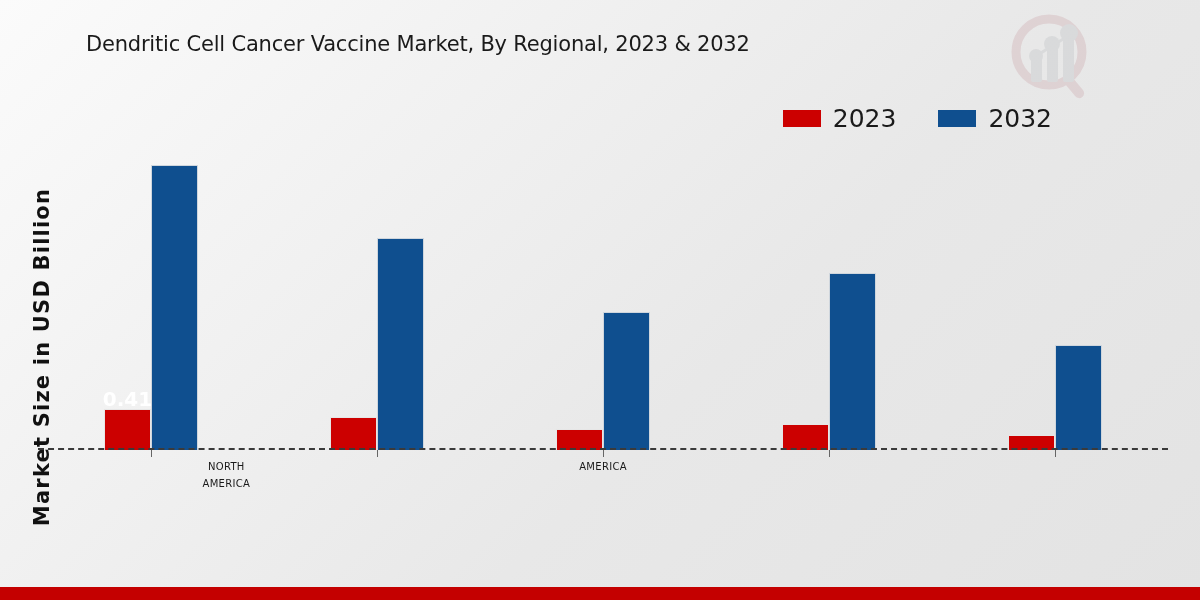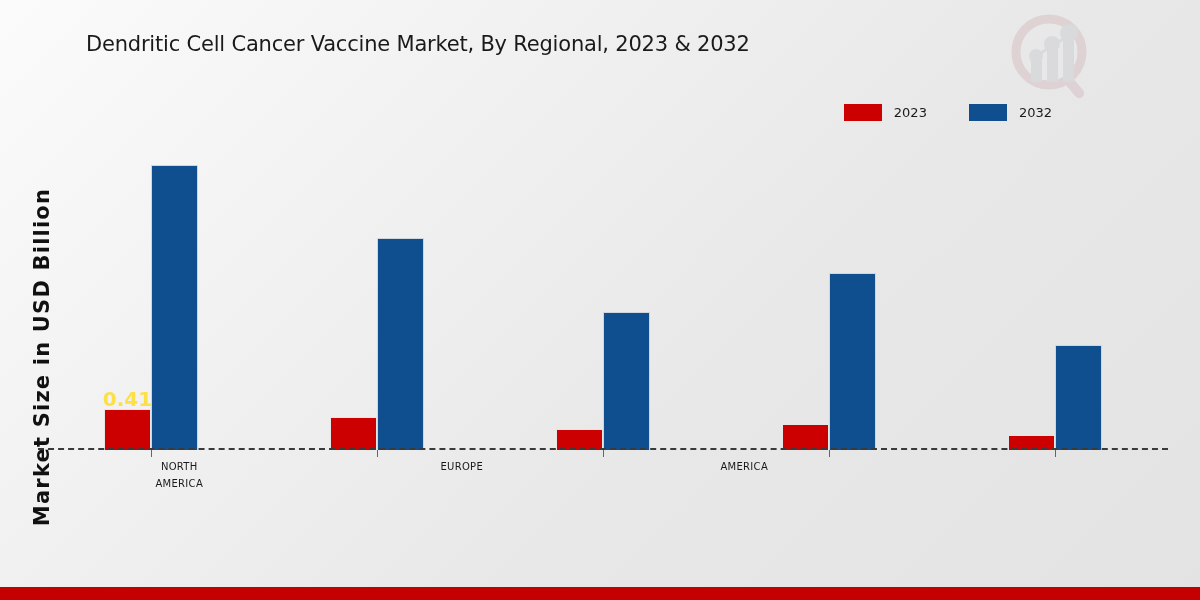--- a/index.html
+++ b/index.html
@@ -60,21 +60,21 @@
     display: flex;
     align-items: center;
     gap: 12px;
   }
   .legend-swatch {
     width: 38px;
     height: 17px;
     display: block;
   }
   .legend-label {
-    font-size: 13px;
+    font-size: 25px;
     color: #1a1a1a;
     font-family: "DejaVu Sans", sans-serif;
   }
 
   
   .y-axis-title {
     position: absolute;
     left: -158px;
     top: 345px;
     width: 400px;
@@ -141,21 +141,21 @@
     box-sizing: border-box;
   }
 
   .bar-value {
     position: absolute;
     left: 50%;
     transform: translateX(-50%);
     top: -23px;
     font-size: 20px;
     font-weight: 700;
-    color: #fde047;
+    color: #ffffff;
     font-family: "DejaVu Sans", sans-serif;
     white-space: nowrap;
   }
 
   .tick {
     position: absolute;
     left: 50%;
     bottom: -7px;
     width: 1px;
     height: 7px;
@@ -266,23 +266,20 @@
 
     <div class="baseline"></div>
   </div>
 
   <div class="cat-labels">
     <div class="cat-label">
         <span>NORTH</span>
         <span>AMERICA</span>
       </div>
     <div class="cat-label">
-        <span>EUROPE</span>
-      </div>
-    <div class="cat-label">
         <span>AMERICA</span>
       </div>
     <div class="cat-label">
       </div>
   </div>
 
   <div class="bottom-strip"></div>
 </div>
 
 </body></html>

